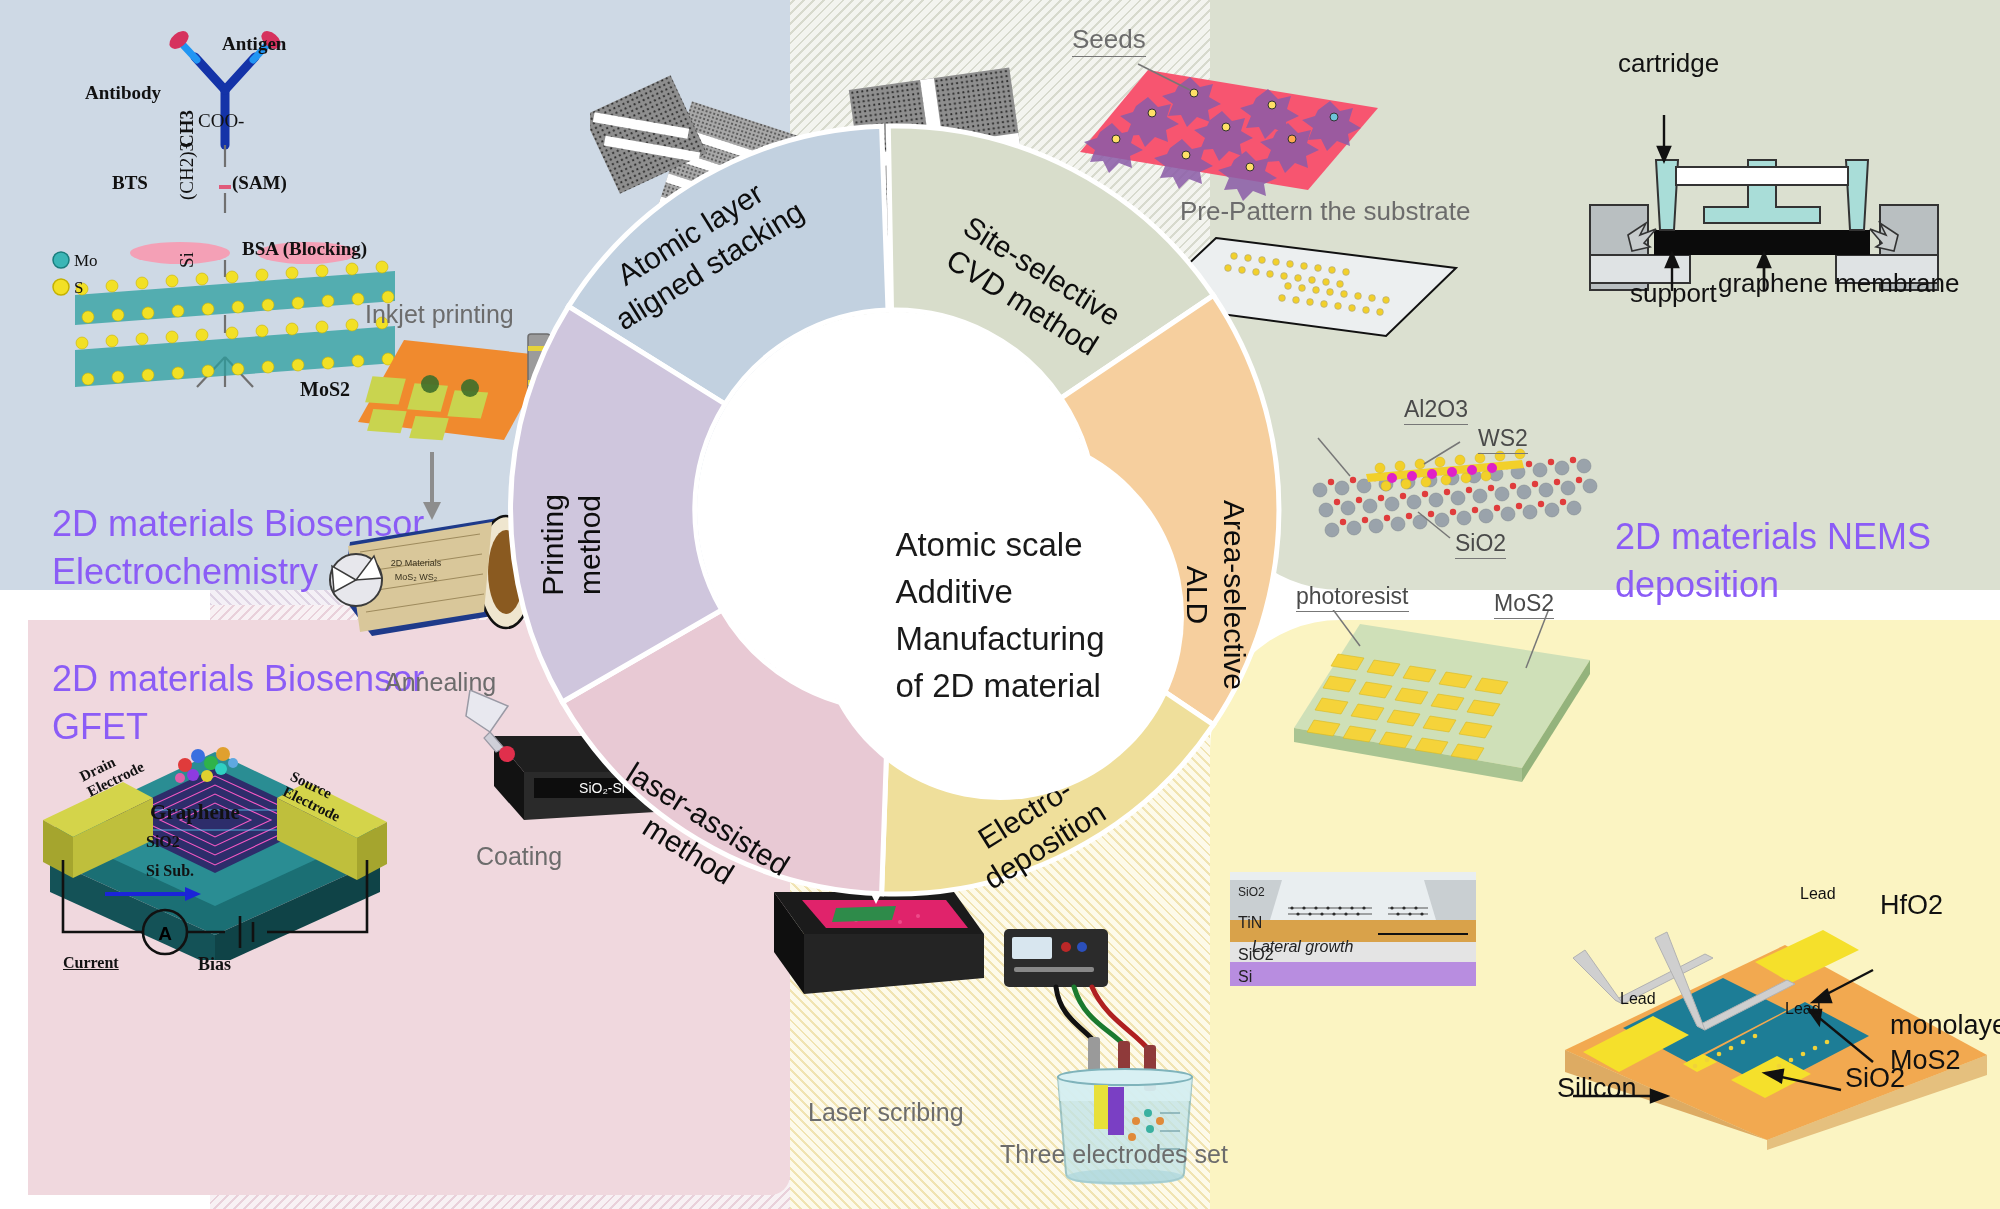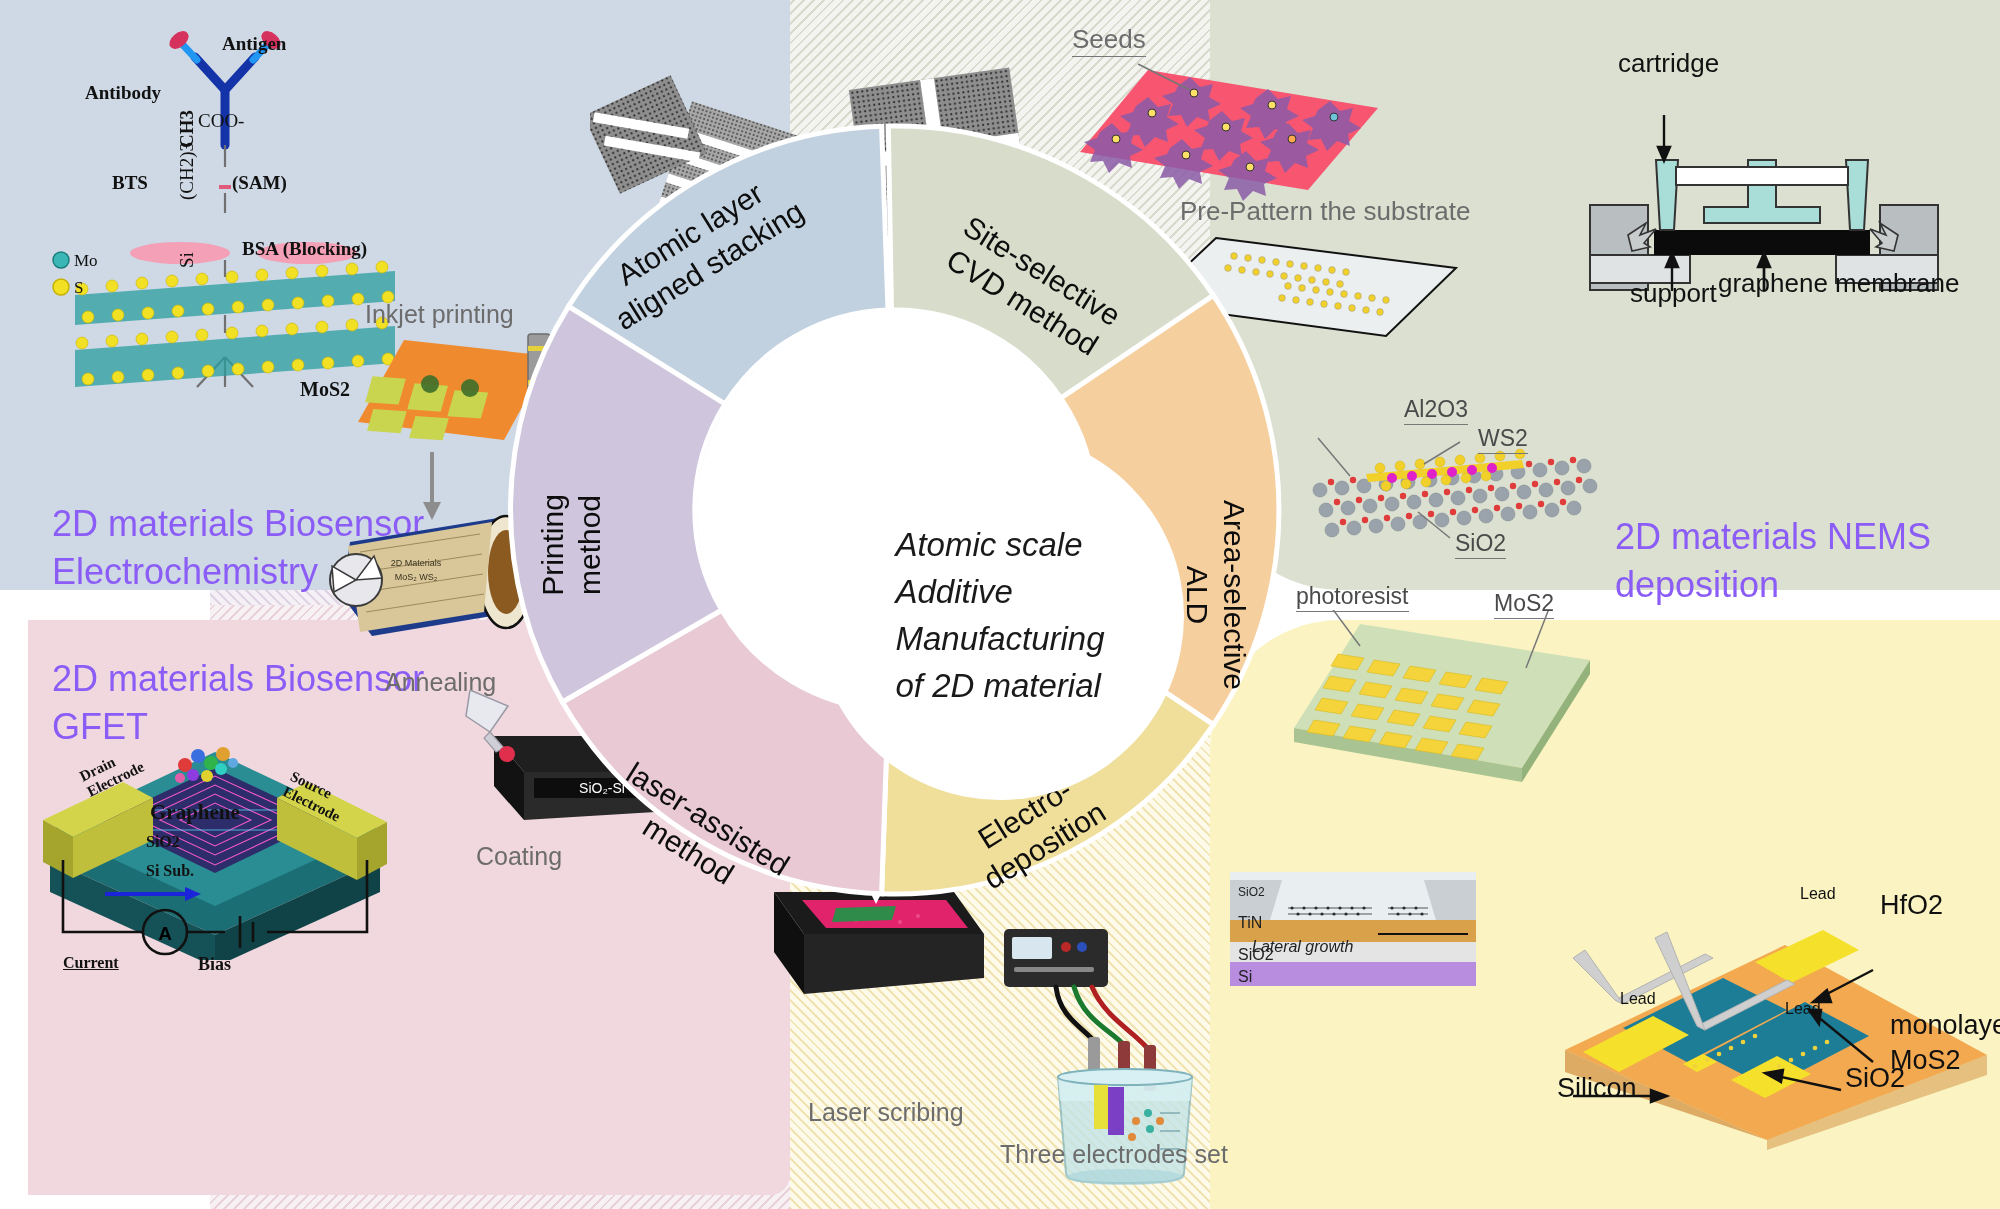--- a/index.html
+++ b/index.html
@@ -42,21 +42,21 @@
 
   
   #wheel { position:absolute; left:455px; top:70px; width:880px; height:880px; }
 
   .seg-label { position:absolute; font-size:30px; color:#0d0d0d; white-space:pre;
      line-height:1.22; text-align:center; pointer-events:none; }
 
   
   #hub { position:absolute; left:816px; top:432px; width:368px; height:368px;
      border-radius:50%; background:#fff; display:flex; align-items:center;
-     justify-content:center;font-style:italic; }
+     justify-content:center; }
   #hub-text { font-size:33px; line-height:1.42; color:#1a1a1a; text-align:left;
      white-space:pre-line; }
 
   
   .cap { position:absolute; font-size:25px; color:#6c6c6c; white-space:nowrap; }
 
   
   .anno { position:absolute; font-size:23px; color:#4a4a4a; white-space:nowrap; }
   .anno-u { border-bottom:1.5px solid #777; padding-bottom:1px; }
   .anno-blk { position:absolute; font-size:25px; color:#111; white-space:pre-line; }

